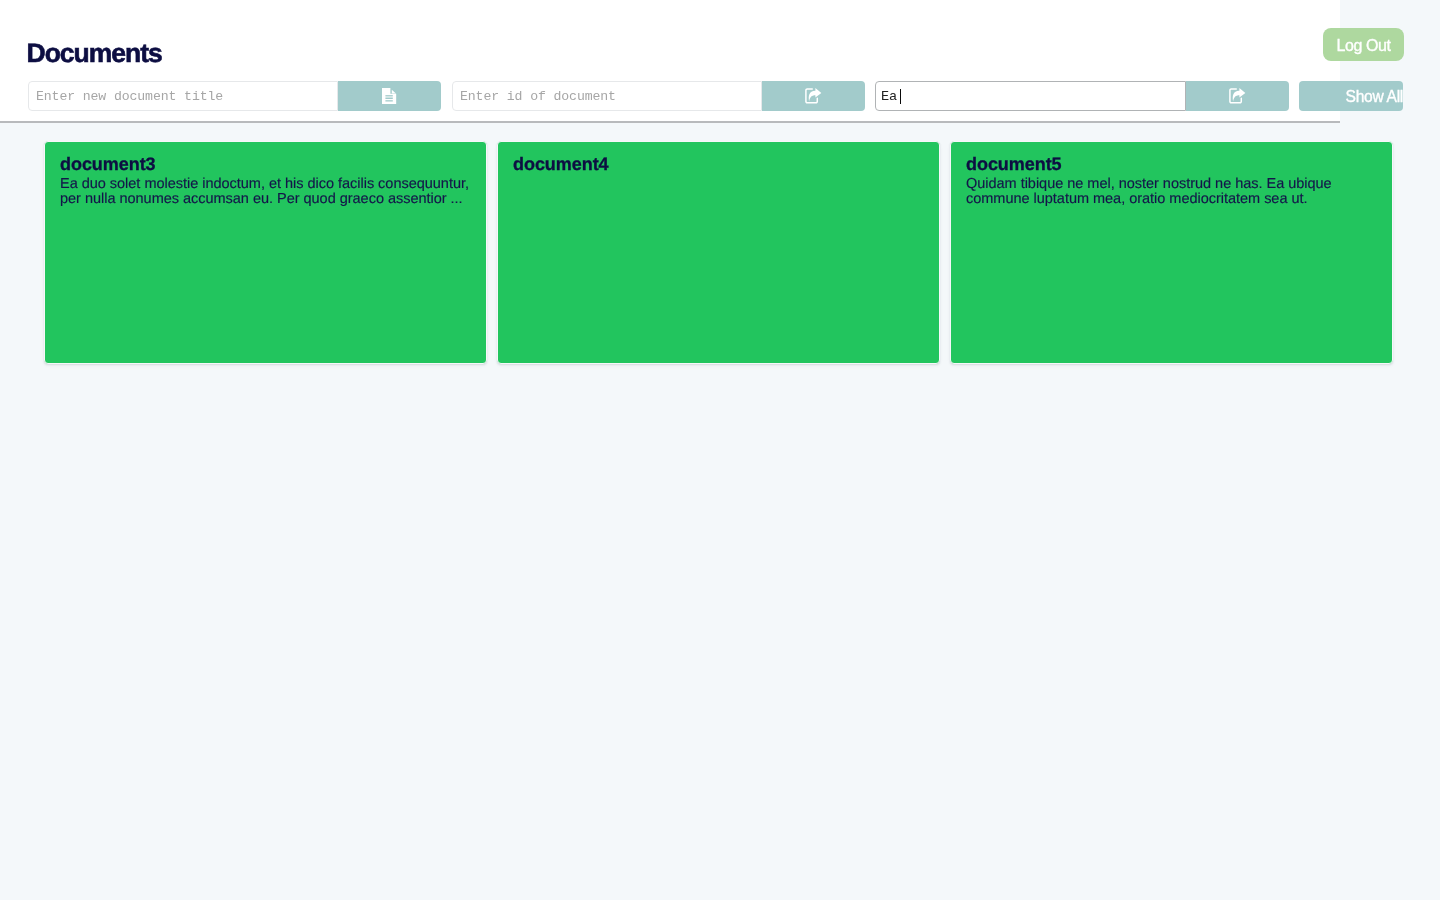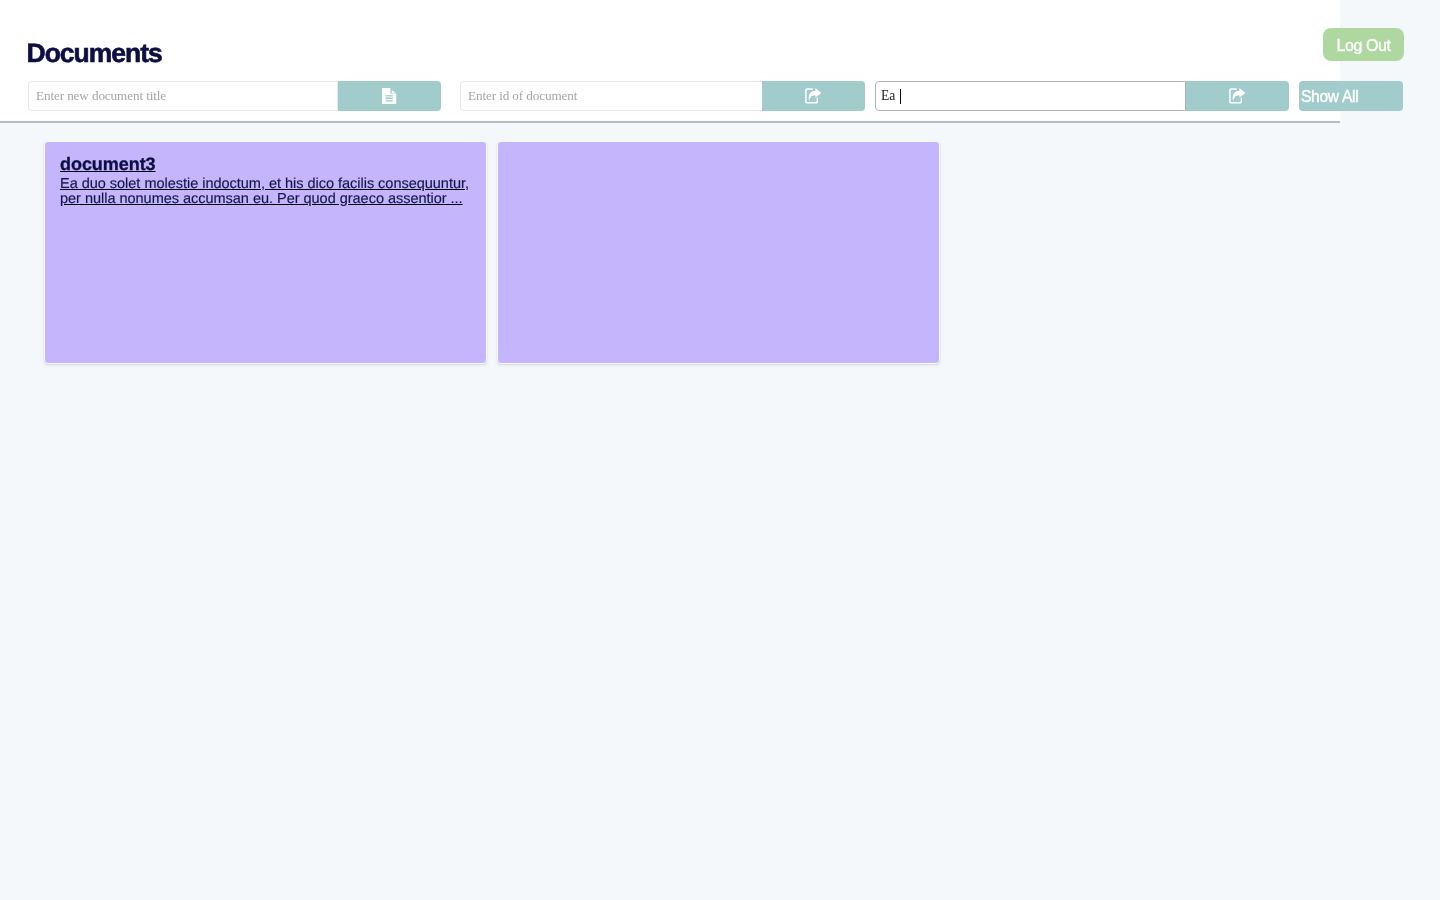--- a/index.html
+++ b/index.html
@@ -30,49 +30,48 @@
     position:absolute; left:1323px; top:28px; width:81px; height:33px;
     background:#aed89f; color:#ffffff; border:none; border-radius:8px;
     font-family:"Liberation Sans", sans-serif;
     font-size:16px; line-height:33px; padding:1px 0 0 0; cursor:pointer; text-align:center; letter-spacing:-0.45px;
     -webkit-text-stroke:0.35px #ffffff;
   }
   .tb-input {
     position:absolute; top:81px; height:30px;
     border:1px solid #e6e8ea; border-radius:4px 0 0 4px;
     padding:0 0 0 7px; font-size:13.2px; letter-spacing:-0.12px; outline:none; color:#222;
-    font-family:Liberation Serif, serif;
+    font-family:Liberation Mono, monospace;
     background:#fff;
   }
   .tb-input::placeholder { color:#a6a6a6; opacity:1; }
   .tb-input { will-change: transform; opacity:0.999; }
   .tb-btn {
     position:absolute; top:81px; height:30px;
     background:#a2cbcb; border:none; border-radius:0 4px 4px 0;
     display:flex; align-items:center; justify-content:center; cursor:pointer; padding:0;
   }
   .tb-btn svg { display:block; }
   .showall {
     position:absolute; top:81px; left:1299px; width:104px; height:30px;
     background:#a2cbcb; color:#ffffff; border:none; border-radius:4px;
     font-family:"Liberation Sans", sans-serif;
-    font-size:15.6px; line-height:30px; padding:1px 0 0 2px; cursor:pointer; text-align:left; letter-spacing:-0.3px;
+    font-size:15.6px; line-height:30px; padding:1px 0 0 2px; cursor:pointer; text-align:right; letter-spacing:-0.3px;
     -webkit-text-stroke:0.35px #ffffff;
   }
   .focused { border:1px solid #b0b3b5 !important; }
   .caret {
     position:absolute; top:89px; left:899.5px; width:1.4px; height:15px;
     background:#0a0a0a;
   }
   .cards { position:absolute; left:44px; top:141px; width:1352px; display:flex; gap:10px; }
   .card {
-    background:#c4b5fd; border:1px solid #f6f8f9; border-radius:4px;
+    background:#22c55e; border:1px solid #f6f8f9; border-radius:4px;
     width:443px; height:223px; padding:12px 16px 0 15px;
     box-shadow:0 1px 2px rgba(60,72,88,0.14), 0 2px 4px rgba(60,72,88,0.03);
-    text-decoration:underline;
   }
   .card-title {
     font-size:18px; font-weight:bold; color:#0d0e42; margin:0;
     line-height:20px; letter-spacing:-0.05px;
     -webkit-text-stroke:0.3px #0d0e42;
   }
   .card-body {
     font-size:14.5px; color:#14154a; line-height:15px; margin:3px 0 0 0; letter-spacing:-0.02px;
     -webkit-text-stroke:0.15px #14154a;
   }
@@ -90,21 +89,21 @@
       <svg width="14.2" height="16.5" viewBox="0 0 284 330" fill="#ffffff">
         <path d="M0 0 H168 V117 H284 V330 H0 Z"></path>
         <path d="M196 33 V112 H279 Z"></path>
         <rect x="68" y="143" width="148" height="26" fill="#a2cbcb"></rect>
         <rect x="68" y="190" width="148" height="30" fill="#a2cbcb"></rect>
         <rect x="68" y="244" width="148" height="26" fill="#a2cbcb"></rect>
       </svg>
     </span>
   </button>
 
-  <input class="tb-input" style="left: 452px; width: 310px; margin-left: 8px;" placeholder="Enter id of document">
+  <input class="tb-input" style="left: 452px; width: 310px;" placeholder="Enter id of document">
   <button class="tb-btn" style="left:762px; width:103px;">
     <span>
       <svg width="16.5" height="16.5" viewBox="0 0 100 100" fill="none">
         <path d="M44 6 H13 A7.5 7.5 0 0 0 5.5 13.5 V82 A7.5 7.5 0 0 0 13 89.5 H67 A7.5 7.5 0 0 0 74.5 82 V62" stroke="#ffffff" stroke-width="9" stroke-linecap="round" stroke-linejoin="round"></path>
         <path d="M25 82 C19 50 23 17 63 17 V0 L99 30 L63 58 V44 C40 44 29 56 25 82 Z" fill="#ffffff"></path>
       </svg>
     </span>
   </button>
 
   <input class="tb-input focused" style="left: 875px; width: 311px; padding-left: 5px; font-size: 13.6px; letter-spacing: -0.1px;" value="Ea">
@@ -120,14 +119,19 @@
   <div class="caret"></div>
   <button class="showall">Show All</button>
 </div>
 
 <div class="cards">
   <div class="card">
     <div class="card-title">document3</div>
     <div class="card-body">Ea duo solet molestie indoctum, et his dico facilis consequuntur, per nulla nonumes accumsan eu. Per quod graeco assentior ...</div>
   </div>
   <div class="card">
+    <div class="card-title">document4</div>
+  </div>
+  <div class="card">
+    <div class="card-title">document5</div>
+    <div class="card-body">Quidam tibique ne mel, noster nostrud ne has. Ea ubique commune luptatum mea, oratio mediocritatem sea ut.</div>
   </div>
 </div>
 
 </body></html>

